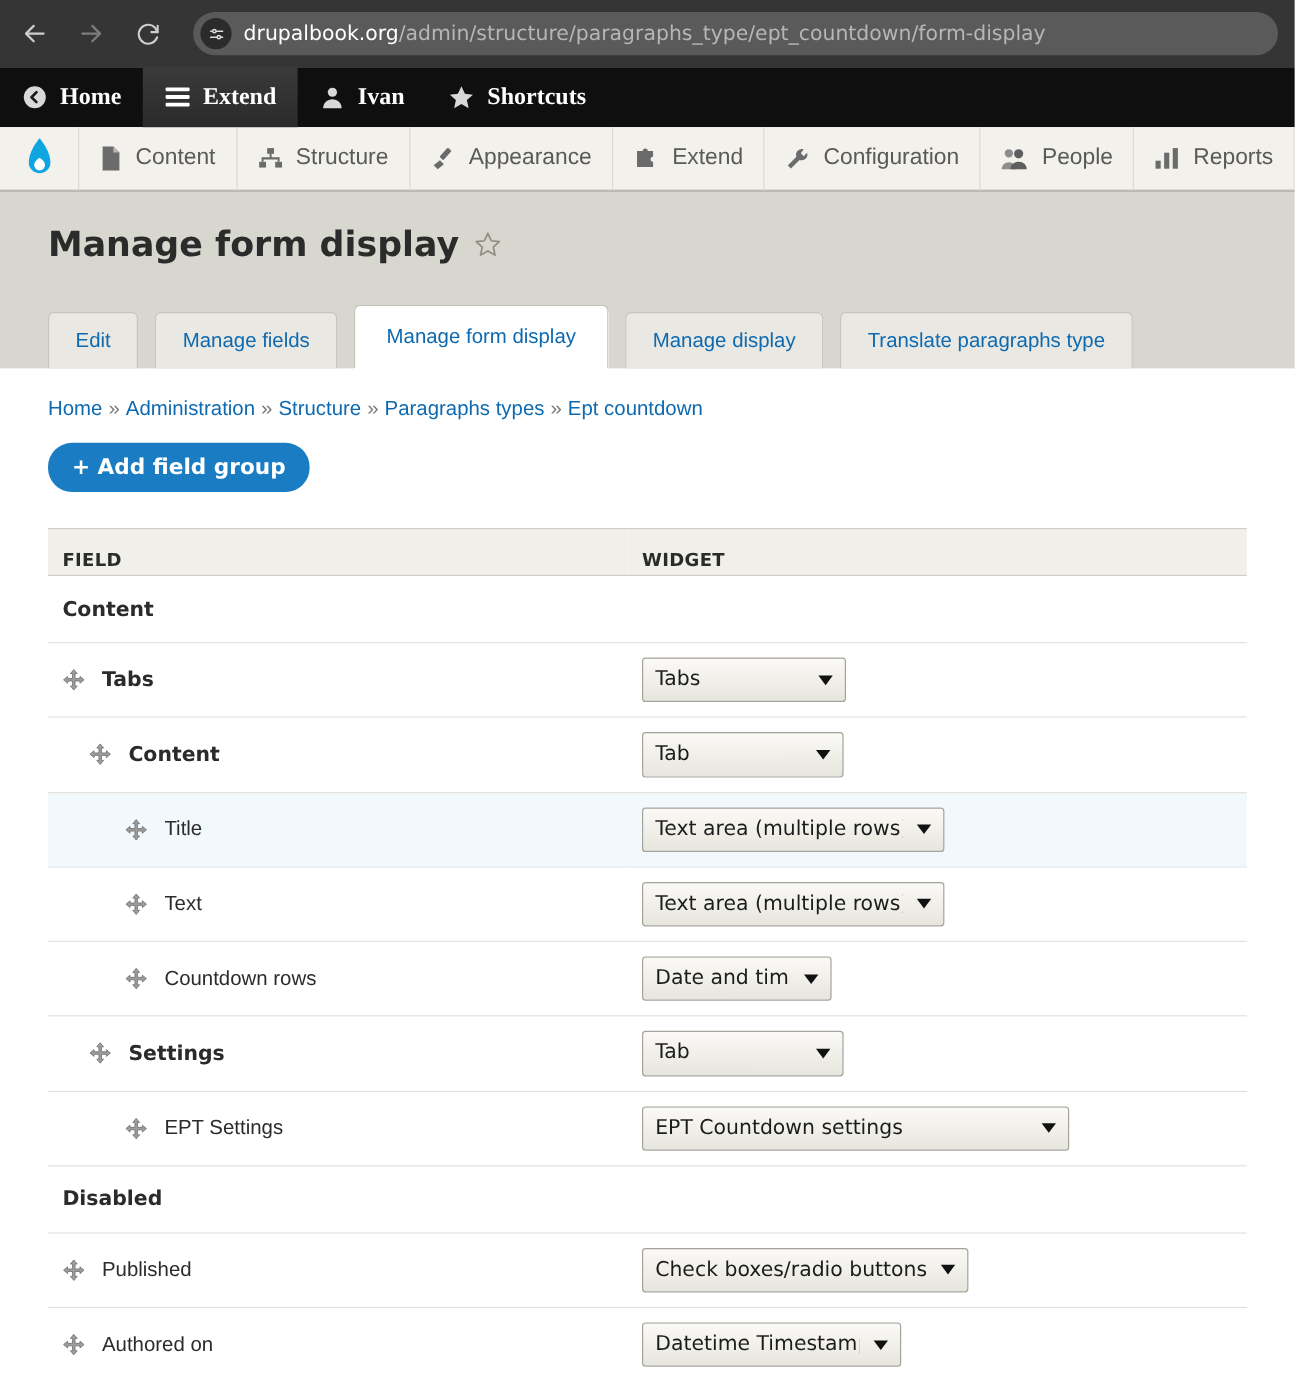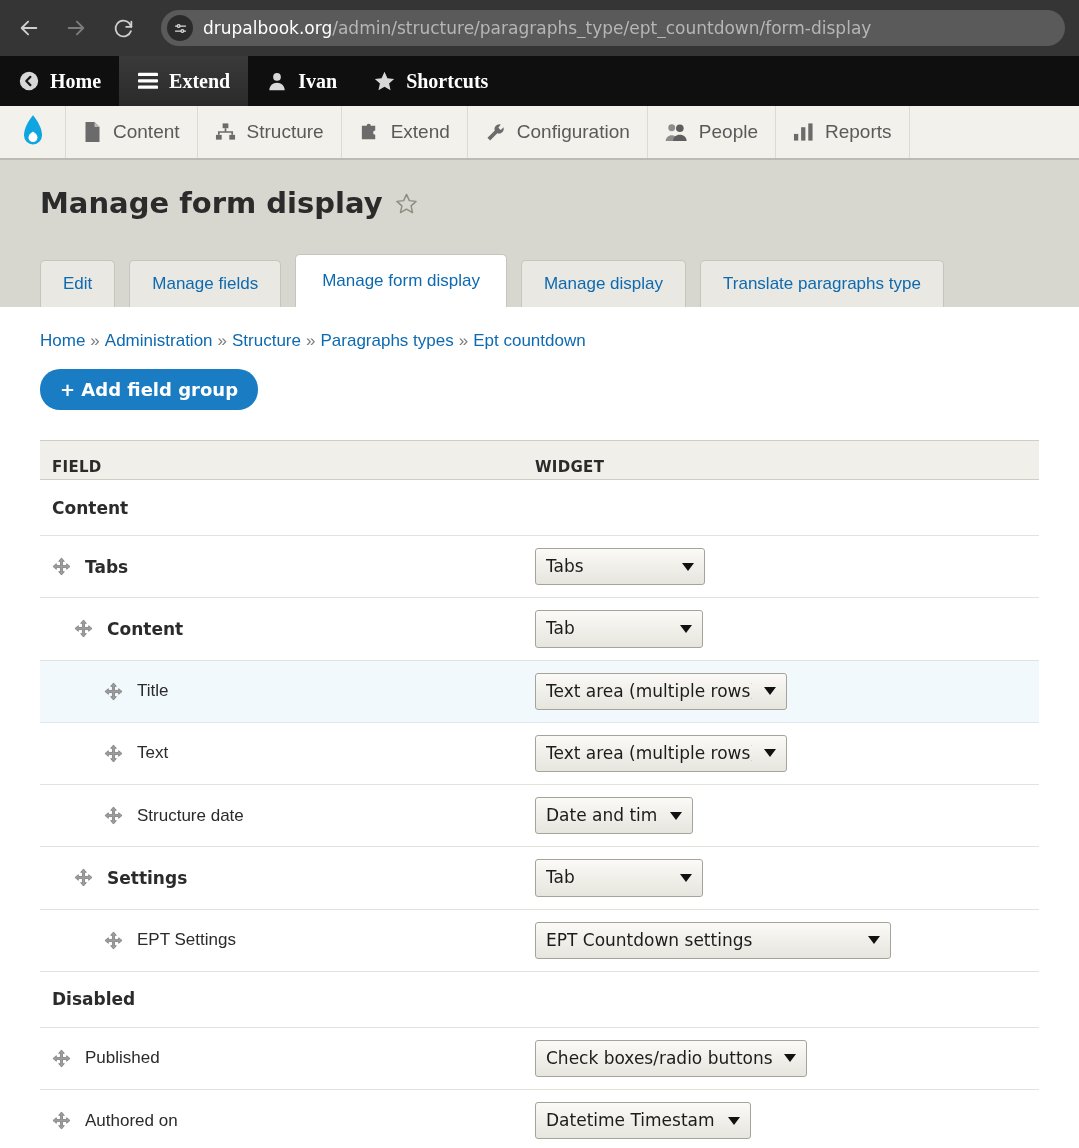--- a/index.html
+++ b/index.html
@@ -348,20 +348,29 @@
           <rect x="1" y="13" width="6" height="5" fill="#6b6b6b"></rect>
           <rect x="15" y="13" width="6" height="5" fill="#6b6b6b"></rect>
           <path d="M11 6v4M4 13v-3h14v3" stroke="#6b6b6b" stroke-width="1.8" fill="none"></path>
         </svg>
     </span>
     <span>Structure</span>
   </div>
   <div class="menu-item">
     <span class="mi-icon">
       <svg width="21" height="21" viewBox="0 0 22 22">
+          <rect x="11" y="1" width="4.5" height="11" rx="1" transform="rotate(42 13 6)" fill="#6b6b6b"></rect>
+          <path d="M8 12 L11.5 15.5 L6 20 L2.5 16.5 z" fill="#6b6b6b"></path>
+        </svg>
+    </span>
+    <span>Appearance</span>
+  </div>
+  <div class="menu-item">
+    <span class="mi-icon">
+      <svg width="21" height="21" viewBox="0 0 22 22">
           <path d="M3 4h5a2.2 2.2 0 0 1 4.4 0H17v5a2.2 2.2 0 0 0 0 4.4V18H3z" fill="#6b6b6b"></path>
         </svg>
     </span>
     <span>Extend</span>
   </div>
   <div class="menu-item">
     <span class="mi-icon">
       <svg width="21" height="21" viewBox="0 0 22 22">
           <path d="M16.5 2.5a5.2 5.2 0 0 0-6.4 6.6L2.6 16.6l2.8 2.8 7.5-7.5a5.2 5.2 0 0 0 6.6-6.4l-3 3-2.5-2.5z" fill="#6b6b6b"></path>
         </svg>
@@ -484,21 +493,21 @@
           <td><span class="select-wrap"><select class="widget" style="width: 252px;"><option>Text area (multiple rows)</option></select><span class="arrow"></span></span></td>
         </tr>
         <tr class="field-row">
           <td>
             <div class="fieldcell i2">
               <span class="drag-handle">
                 <svg width="19" height="19" viewBox="0 0 20 20">
                   <path d="M10 1 L13 4.6 H11.1 V8.9 H15.4 V7 L19 10 L15.4 13 V11.1 H11.1 V15.4 H13 L10 19 L7 15.4 H8.9 V11.1 H4.6 V13 L1 10 L4.6 7 V8.9 H8.9 V4.6 H7 Z" fill="#9d9d9d" stroke="#6f6f6f" stroke-width="0.7" stroke-linejoin="round"></path>
                 </svg>
               </span>
-              <span>Structure date</span>
+              <span>Countdown rows</span>
             </div>
           </td>
           <td><span class="select-wrap"><select class="widget" style="width: 158px;"><option>Date and time</option></select><span class="arrow"></span></span></td>
         </tr>
         <tr class="field-row">
           <td>
             <div class="fieldcell i1">
               <span class="drag-handle">
                 <svg width="19" height="19" viewBox="0 0 20 20">
                   <path d="M10 1 L13 4.6 H11.1 V8.9 H15.4 V7 L19 10 L15.4 13 V11.1 H11.1 V15.4 H13 L10 19 L7 15.4 H8.9 V11.1 H4.6 V13 L1 10 L4.6 7 V8.9 H8.9 V4.6 H7 Z" fill="#9d9d9d" stroke="#6f6f6f" stroke-width="0.7" stroke-linejoin="round"></path>

